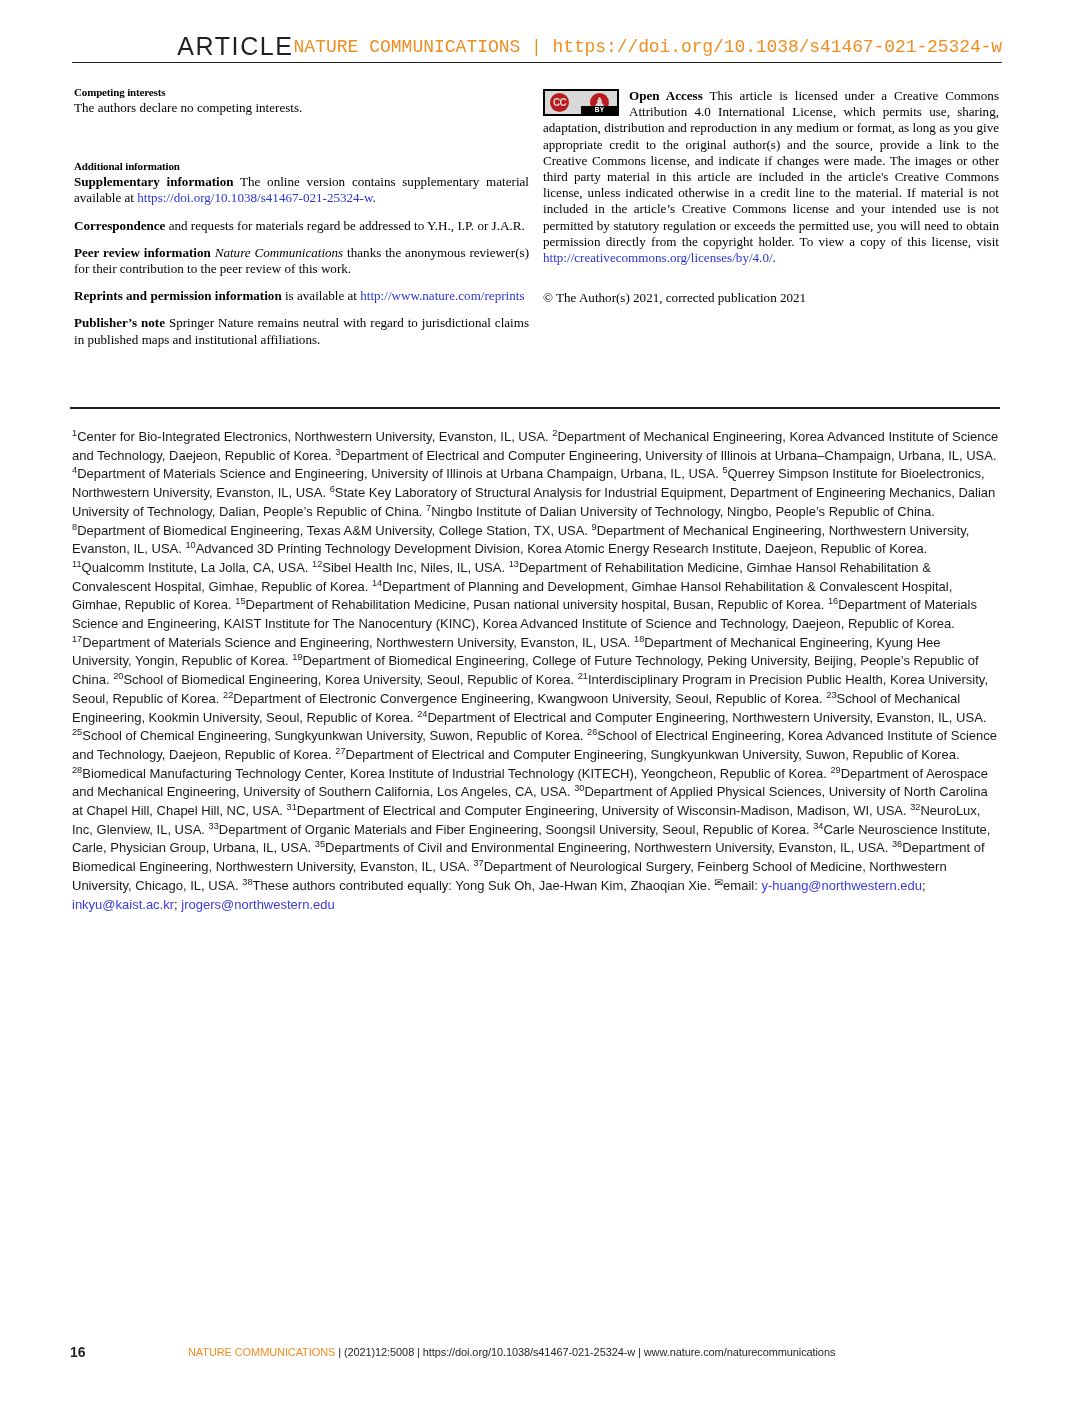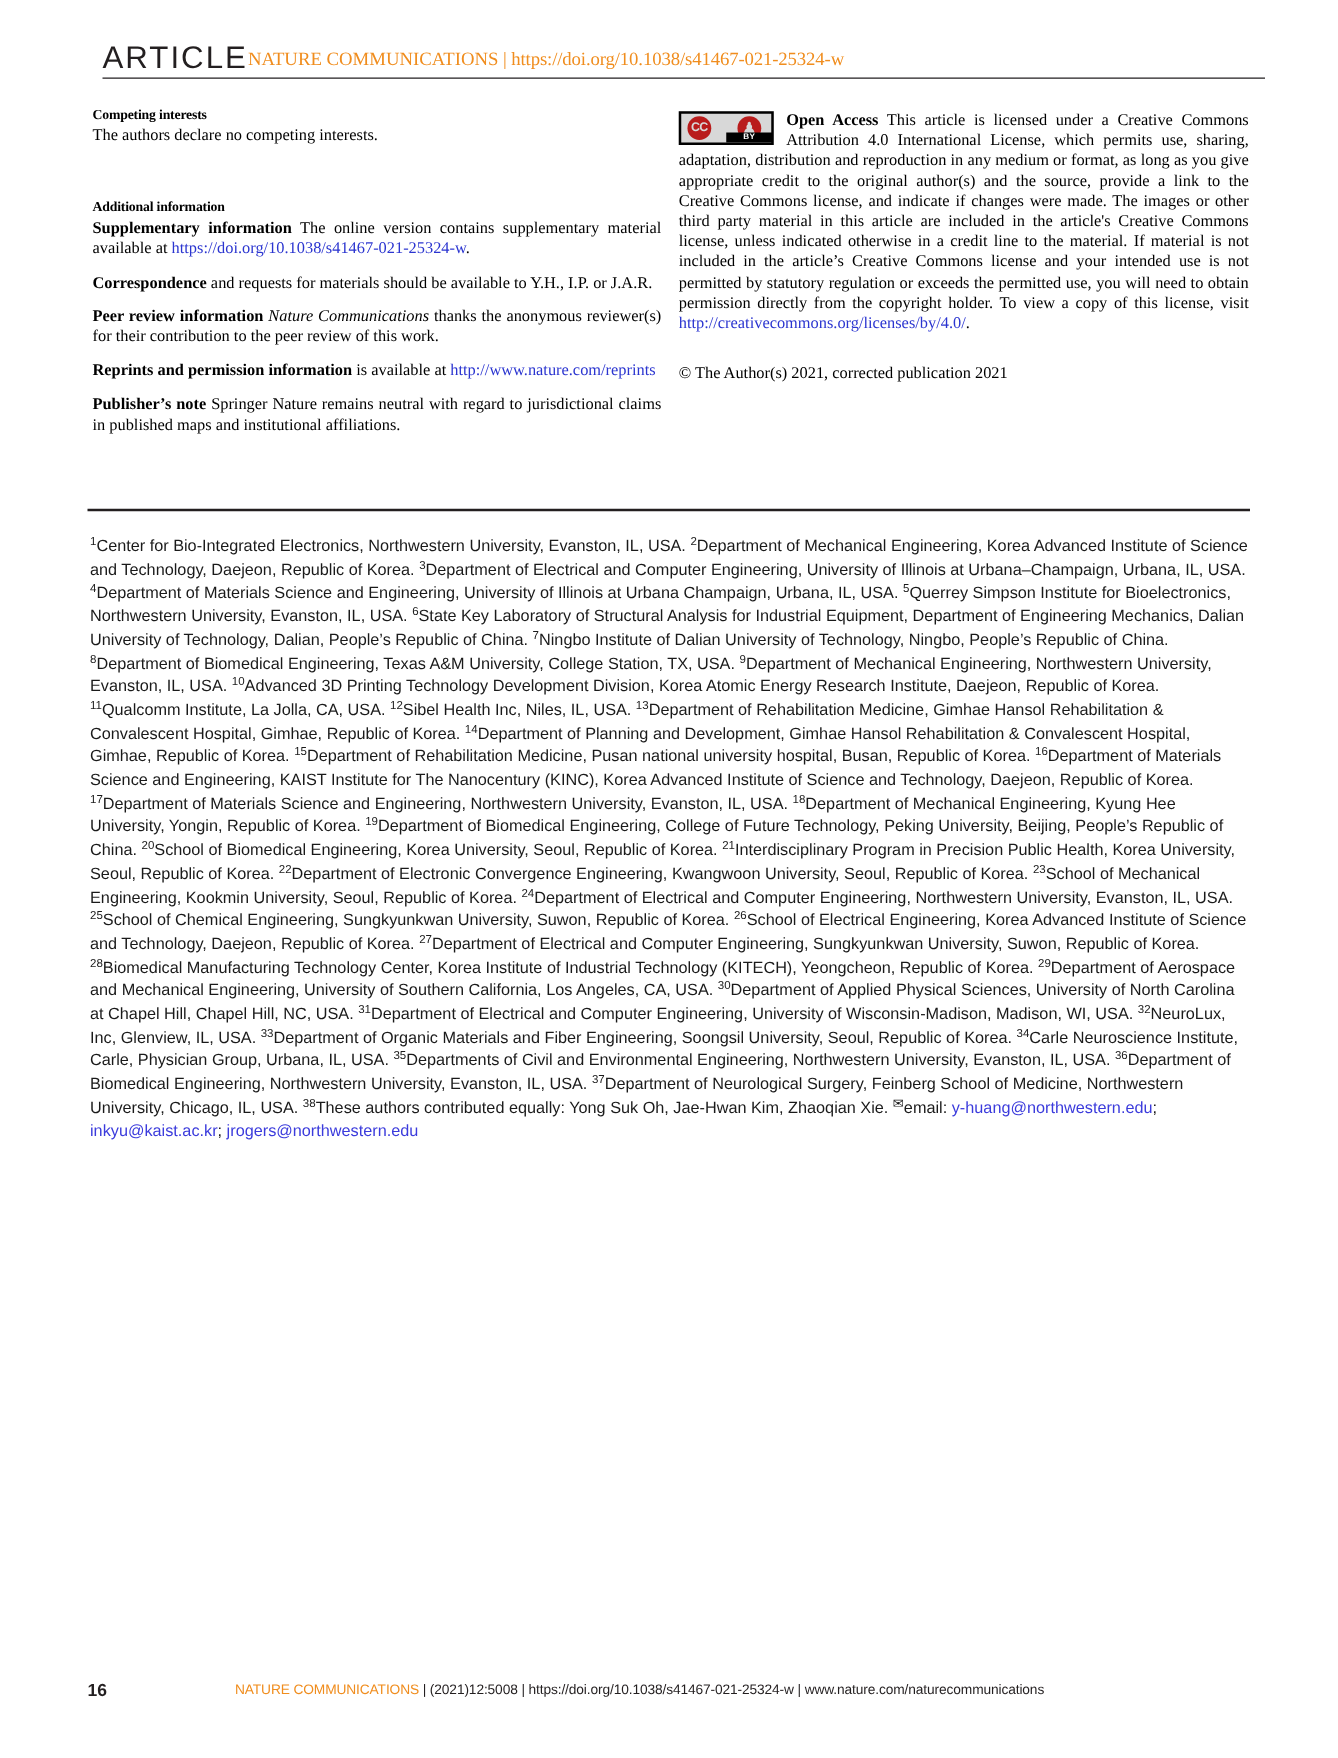--- a/index.html
+++ b/index.html
@@ -20,41 +20,41 @@
     position: absolute;
     left: 0; top: 0;
     width: 1070px;
     height: 1406px;
     overflow: hidden;
   }
 
   
   .runhead {
     position: absolute;
-    left: 82px;
+    left: 72px;
     top: 26px;
     width: 930px;
     height: 36px;
     border-bottom: 1.6px solid #231f20;
     display: flex;
     align-items: flex-end;
-    justify-content: flex-start;
+    justify-content: flex-end;
   }
   .runhead-article {
     font-family: "Liberation Sans", sans-serif;
     font-size: 25px;
     font-weight: 400;
     letter-spacing: 1.6px;
     line-height: 1;
     padding-bottom: 3px;
     color: #231f20;
   }
   .runhead-journal {
-    font-family: Liberation Serif, serif;
-    font-size: 15px;
+    font-family: Liberation Mono, monospace;
+    font-size: 18px;
     font-weight: 400;
     letter-spacing: -0.1px;
     line-height: 1;
     padding-bottom: 6px;
     color: #f08d1e;
     white-space: nowrap;
   }
   .runhead-journal .jtitle { letter-spacing: 0px; }
 
   
@@ -234,21 +234,21 @@
 
   <div class="col-left">
 
     <h2 class="sec">Competing interests</h2>
     <p class="body">The authors declare no competing interests.</p>
 
     <h2 class="sec spaced">Additional information</h2>
 
     <p class="body"><b>Supplementary information</b><span> The online version contains supplementary material available at </span><a class="lnk" href="#">https://doi.org/10.1038/s41467-021-25324-w</a><span>.</span></p>
 
-    <p class="body"><b>Correspondence</b><span> and requests for materials should be available to Y.H., I.P. or J.A.R.</span></p>
+    <p class="body"><b>Correspondence</b><span> and requests for materials regard be addressed to Y.H., I.P. or J.A.R.</span></p>
 
     <p class="body"><b>Peer review information</b> <i>Nature Communications</i><span> thanks the anonymous reviewer(s) for their contribution to the peer review of this work.</span></p>
 
     <p class="body"><b>Reprints and permission information</b><span> is available at </span><a class="lnk" href="#">http://www.nature.com/reprints</a></p>
 
     <p class="body"><b>Publisher’s note</b><span> Springer Nature remains neutral with regard to jurisdictional claims in published maps and institutional affiliations.</span></p>
 
   </div>
 
   <div class="col-right">

